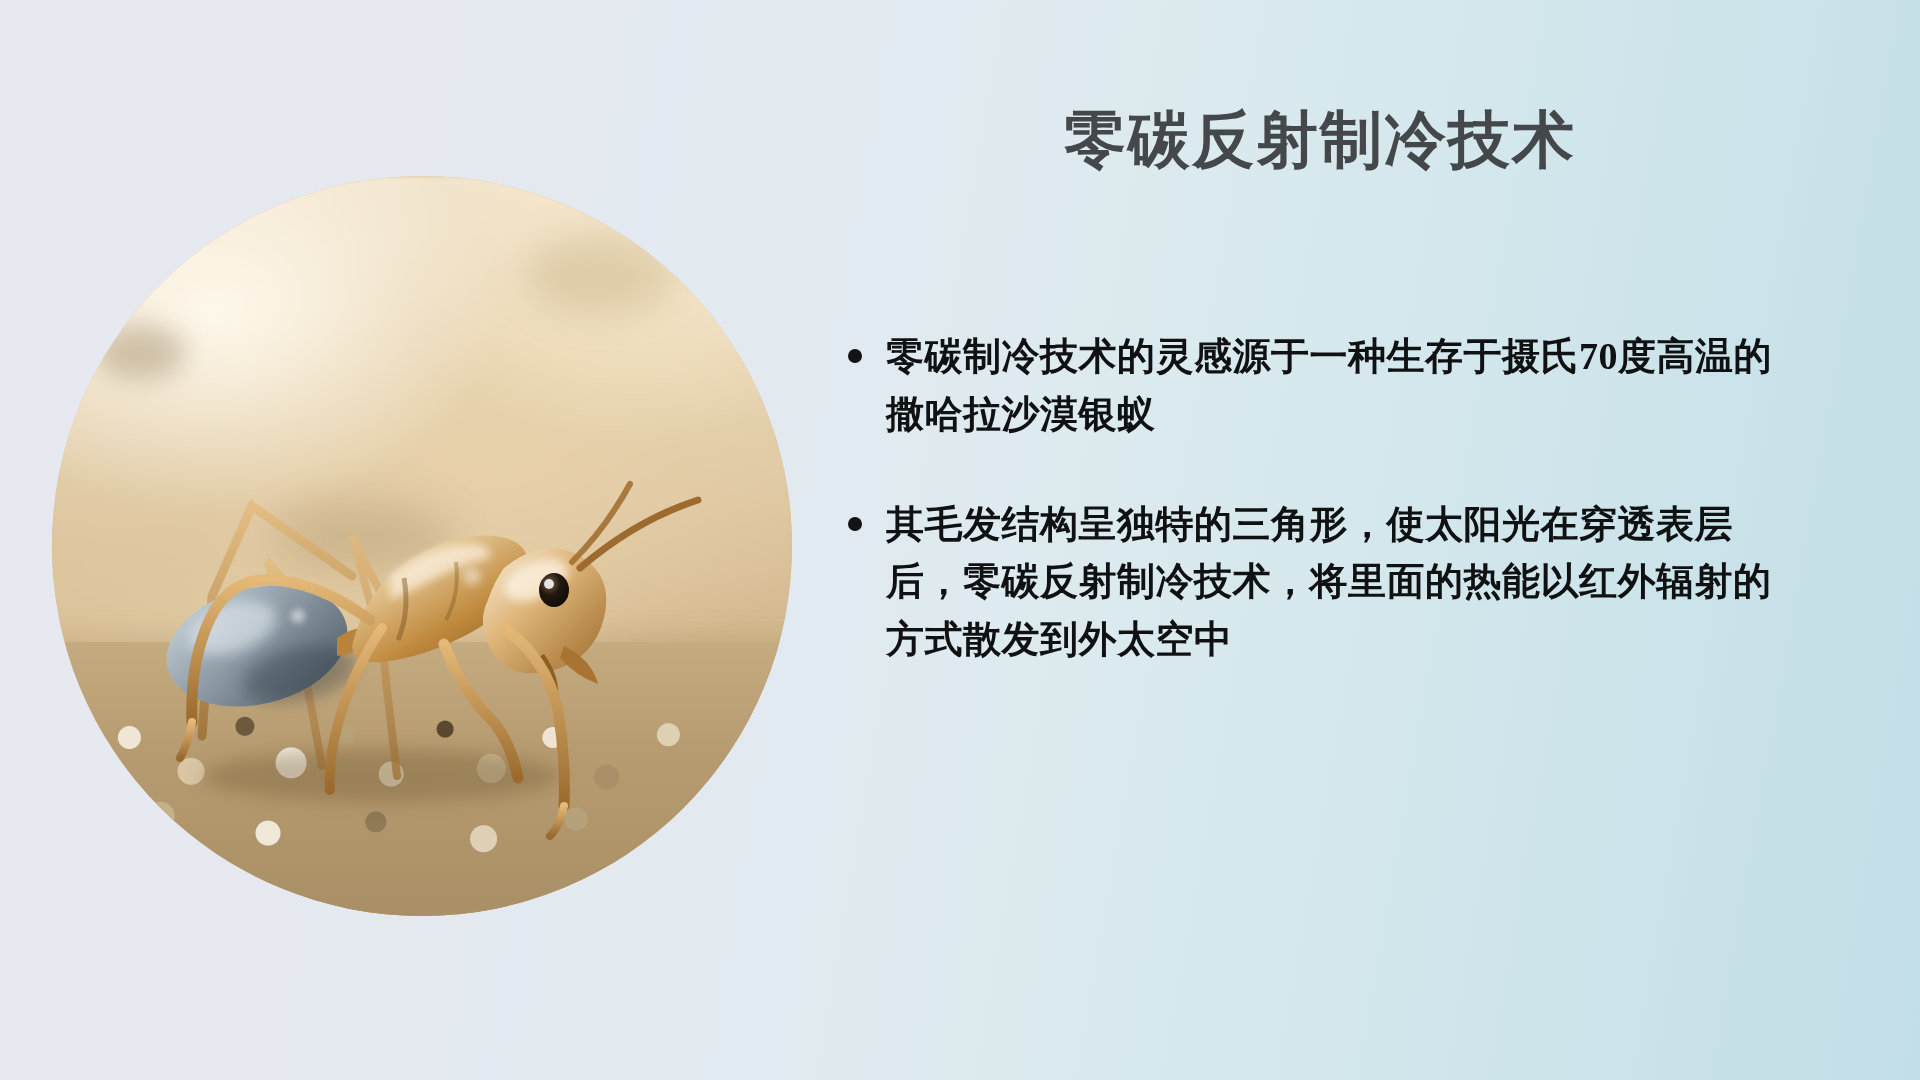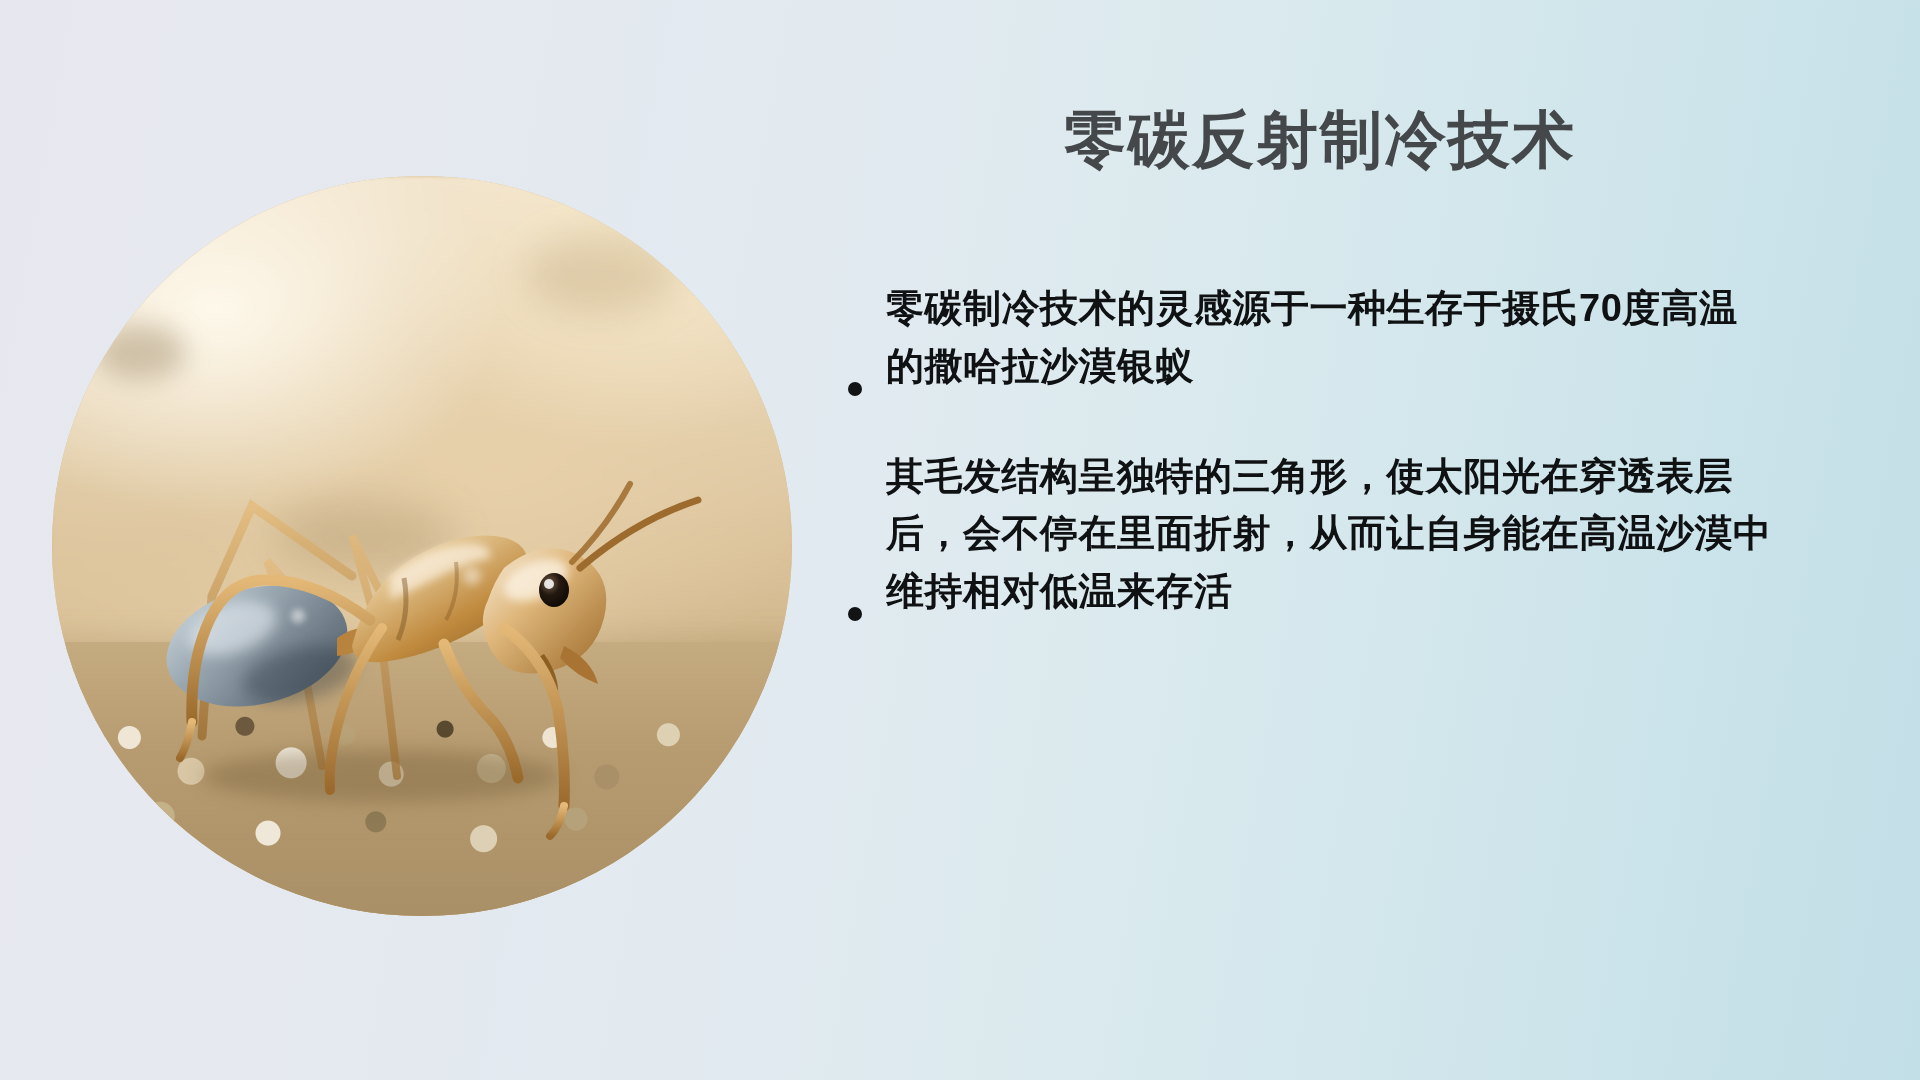--- a/index.html
+++ b/index.html
@@ -118,20 +118,21 @@
   
   #ant { left: 0; top: 0; width: 100%; height: 100%; }
 
   
   #content {
     position: absolute;
     left: 840px;
     top: 0;
     width: 1010px;
     height: 976px;
+    font-family: Liberation Serif, serif;
   }
 
   #title {
     position: absolute;
     left: 0;
     top: 98px;
     width: 960px;
     text-align: center;
     font-size: 62px;
     font-weight: bold;
@@ -142,22 +143,23 @@
 
   #bullets {
     position: absolute;
     left: 8px;
     top: 280px;
     width: 960px;
   }
 
   .bullet {
     display: flex;
-    align-items: flex-end;
+    align-items: flex-start;
     margin-bottom: 52px;
+    margin-top: 48px;
   }
 
   .bullet-dot {
     flex: 0 0 auto;
     width: 14px;
     height: 14px;
     border-radius: 50%;
     background: #111315;
     margin-top: 21px;
     margin-right: 24px;
@@ -281,20 +283,20 @@
 
     <div id="bullets">
 
       <div class="bullet">
         <span class="bullet-dot"></span>
         <span class="bullet-text">零碳制冷技术的灵感源于一种生存于摄氏70度高温的撒哈拉沙漠银蚁</span>
       </div>
 
       <div class="bullet">
         <span class="bullet-dot"></span>
-        <span class="bullet-text">其毛发结构呈独特的三角形，使太阳光在穿透表层后，会不停在里面折射，从而让自身能在高温沙漠中维持相对低温来存活</span>
+        <span class="bullet-text">其毛发结构呈独特的三角形，使太阳光在穿透表层后，零碳反射制冷技术，将里面的热能以红外辐射的方式散发到外太空中</span>
       </div>
 
 
     </div>
   </div>
 
 </div>
 
 </body></html>

